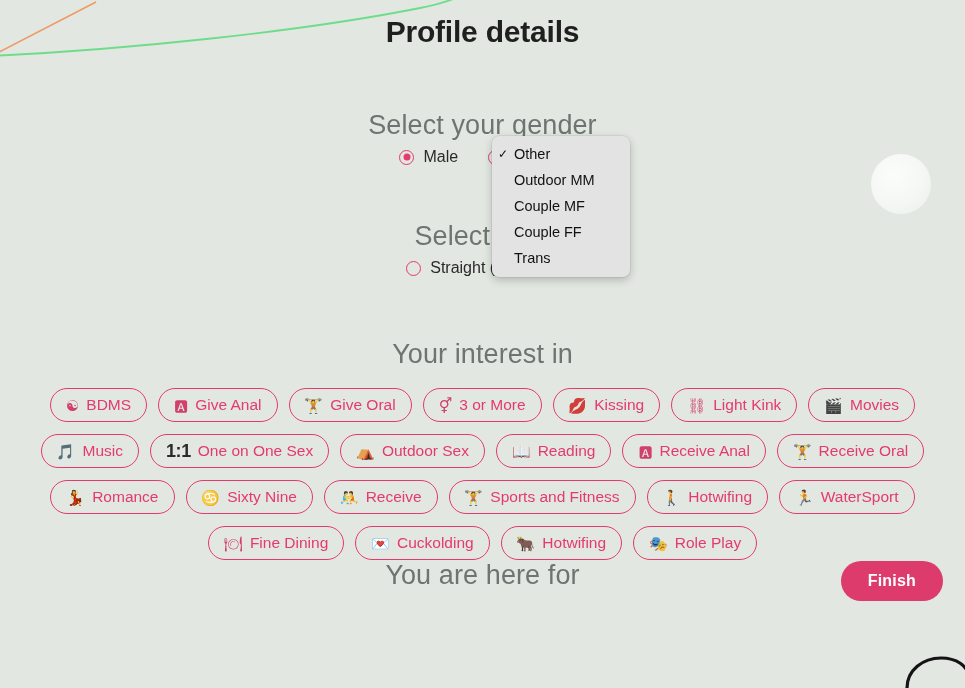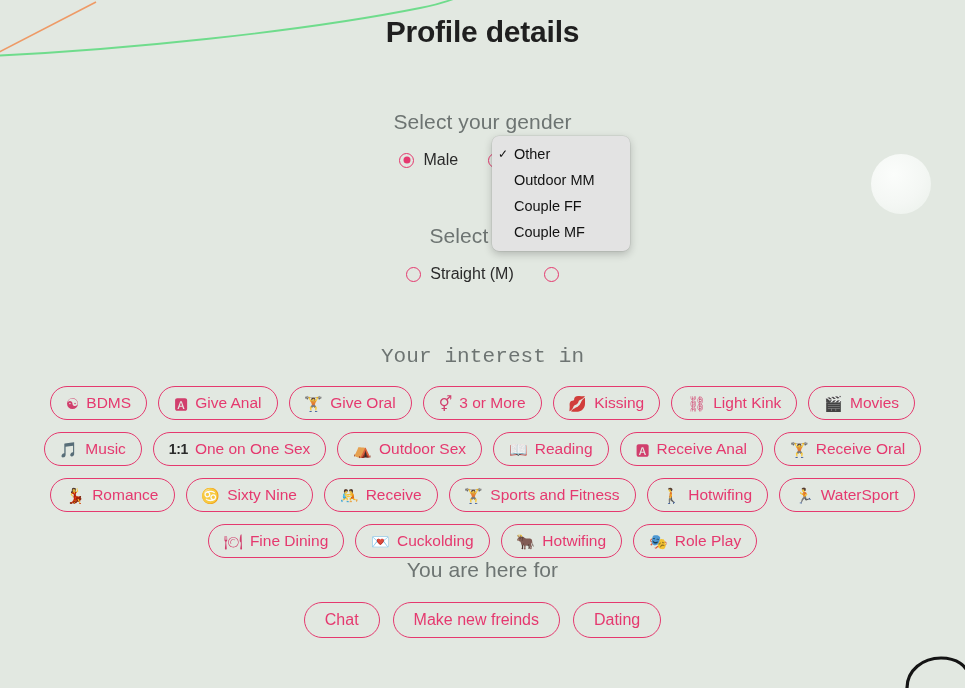--- a/index.html
+++ b/index.html
@@ -52,34 +52,34 @@
   .page-title {
     font-size: 30px;
     font-weight: 700;
     letter-spacing: -0.2px;
     color: #1f1f1f;
     margin-top: 8px;
     line-height: 1.2;
   }
 
   .section-heading {
-    font-size: 21px;
+    font-size: 27px;
     font-weight: 400;
     color: #6d7472;
     letter-spacing: 0.1px;
   }
 
   #gender-heading { margin-top: 60px; }
   #sexuality-heading { margin-top: 55px; }
-  #interest-heading { margin-top: 62px; font-family: Liberation Mono, monospace; }
+  #interest-heading { margin-top: 62px; }
   #hereof-heading { }
 
   
   .radio-row {
-    margin-top: 17px;
+    margin-top: 7px;
     display: flex;
     justify-content: center;
     align-items: center;
     gap: 30px;
     flex-wrap: nowrap;
   }
   .radio-opt {
     display: inline-flex;
     align-items: center;
     gap: 9px;
@@ -143,21 +143,21 @@
   .tag .tag-glyph {
     font-size: 15px;
     line-height: 1;
     filter: grayscale(0.15);
     flex: 0 0 auto;
   }
   .tag .tag-glyph.mono {
     font-family: "Liberation Sans", sans-serif;
     font-weight: 700;
     color: #2b2b2b;
-    font-size: 14px;
+    font-size: 18px;
     letter-spacing: -0.4px;
   }
 
   
   .chip-row {
     margin-top: 20px;
     display: flex;
     justify-content: center;
     align-items: center;
     gap: 13px;
@@ -377,42 +377,42 @@
         </button>
         <button class="tag">
           <span class="tag-glyph">🎭</span>
           <span>Role Play</span>
         </button>
       </div>
     </div>
 
   <div class="section-heading" id="hereof-heading">You are here for</div>
 
-  <div class="chip-row" id="here-for-chips">
-      <button class="chip">Chat</button>
-      <button class="chip">Make new freinds</button>
-      <button class="chip">Dating</button>
-    </div>
-
+
+  <button class="finish-btn">Finish</button>
 </div>
 
 <div class="dropdown-popup" id="gender-dropdown">
     <div class="dropdown-item">
       <span class="dropdown-check">✓</span>
       <span>Other</span>
     </div>
     <div class="dropdown-item">
       <span class="dropdown-check"></span>
       <span>Outdoor MM</span>
     </div>
     <div class="dropdown-item">
       <span class="dropdown-check"></span>
-      <span>Couple FF</span>
+      <span>Couple MF</span>
     </div>
     <div class="dropdown-item">
       <span class="dropdown-check"></span>
-      <span>Couple MF</span>
+      <span>Couple FF</span>
+    </div>
+    <div class="dropdown-item">
+      <span class="dropdown-check"></span>
+      <span>Trans</span>
     </div>
   </div>
 
 <svg id="cursor-shape" width="64" height="54" viewBox="0 0 64 54" xmlns="http://www.w3.org/2000/svg">
   <path d="M 2 44 C 2 26 18 14 36 14 C 52 14 62 22 64 32" fill="none" stroke="#141414" stroke-width="3.2" stroke-linecap="round"></path>
 </svg>
 
 </body></html>

